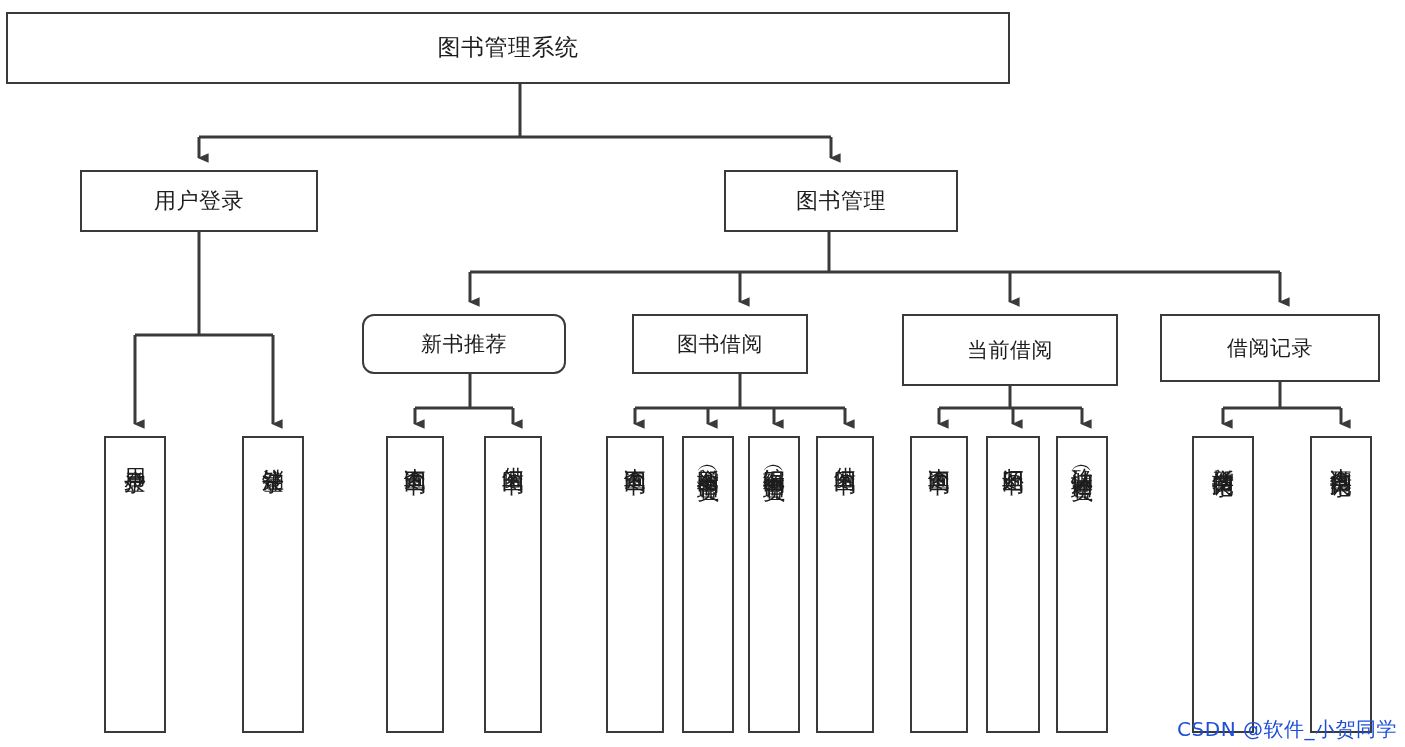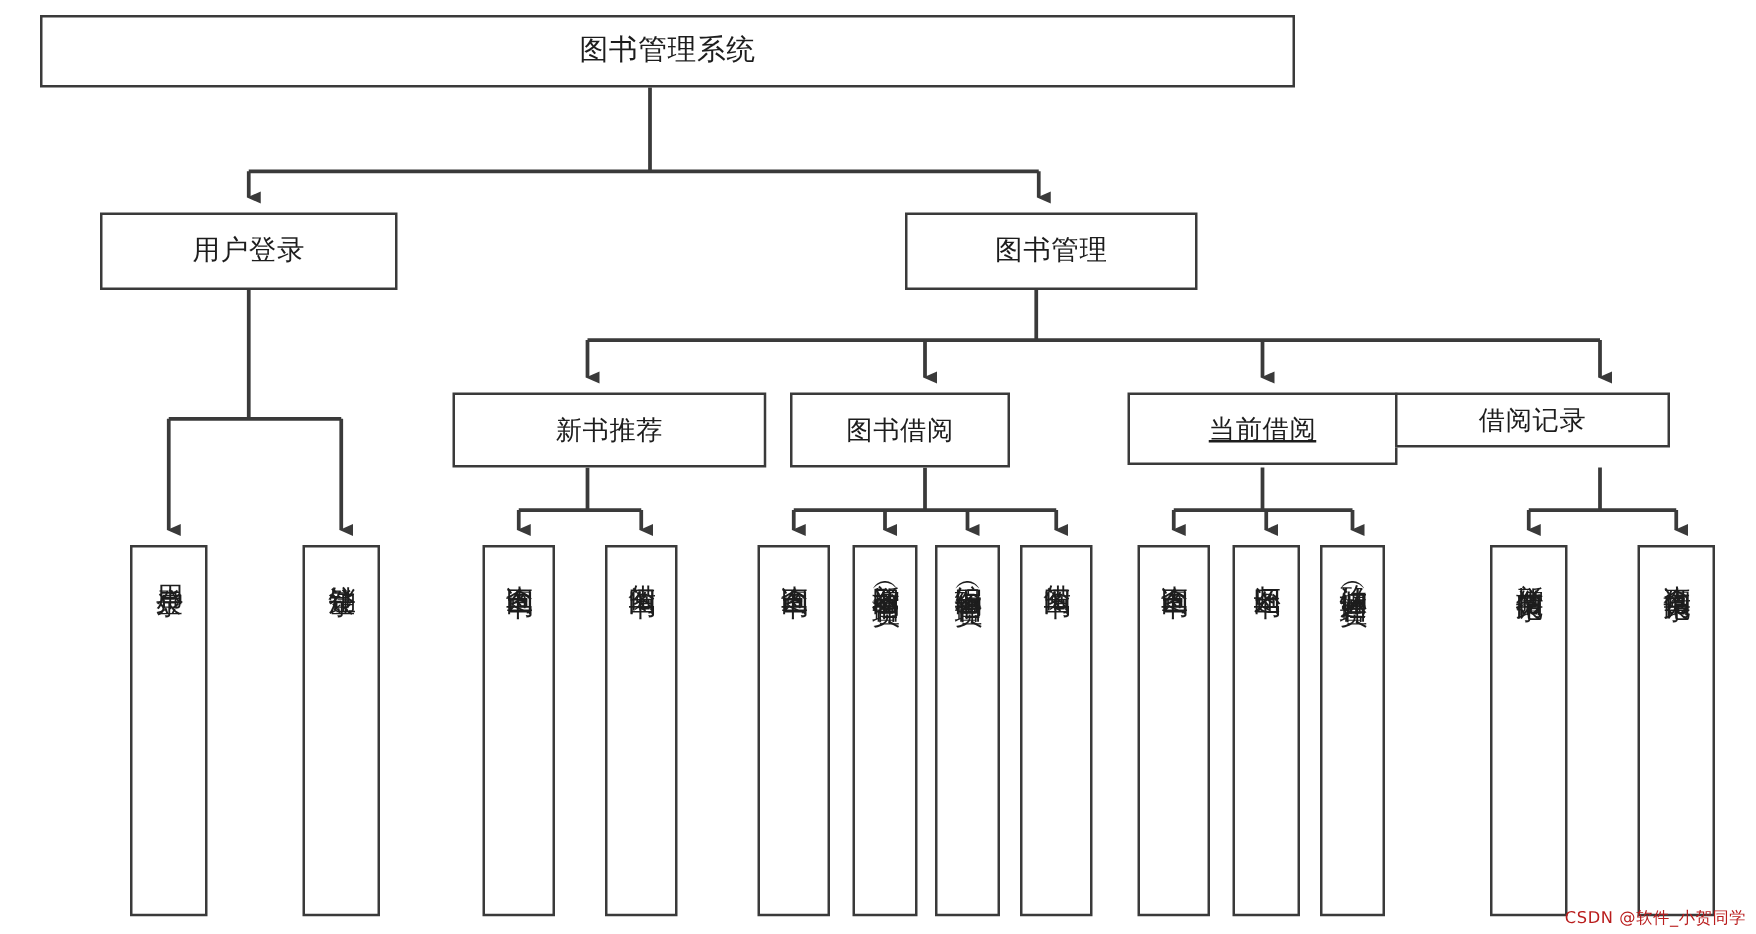--- a/index.html
+++ b/index.html
@@ -59,22 +59,22 @@
     line-height: 1.08;
     letter-spacing: 2px;
     white-space: normal;
     max-height: 270px;
   }
   .leaf.tall .node-label { max-height: 285px; }
   .watermark {
     position: absolute;
     right: 8px;
     bottom: 4px;
-    font-size: 13px;
-    color: #b91c1c;
+    font-size: 20px;
+    color: #1d4ed8;
     letter-spacing: 0.5px;
     white-space: nowrap;
     user-select: none;
   }
 </style>
 </head>
 <body>
 
 <div id="canvas">
 
@@ -121,41 +121,41 @@
       <path d="M1013,408 L1013,424" marker-end="url(#arr)"></path>
       <path d="M1082,408 L1082,424" marker-end="url(#arr)"></path>
 
       <path d="M1280,374 L1280,408"></path>
       <path d="M1223,408 L1341,408"></path>
       <path d="M1223,408 L1223,424" marker-end="url(#arr)"></path>
       <path d="M1341,408 L1341,424" marker-end="url(#arr)"></path>
     </g>
   </svg>
 
-  <div class="node tier-root" style="left:32px;top:12px;width:1004px;height:58px;">
+  <div class="node tier-root" style="left:6px;top:12px;width:1004px;height:72px;">
     <span class="node-label">图书管理系统</span>
   </div>
 
   <div class="node tier-2" style="left:80px;top:170px;width:238px;height:62px;">
     <span class="node-label">用户登录</span>
   </div>
   <div class="node tier-2" style="left:712px;top:170px;width:234px;height:62px;margin-left:12px;">
     <span class="node-label">图书管理</span>
   </div>
 
-  <div class="node tier-3" style="left:362px;top:314px;width:251px;height:60px;">
+  <div class="node tier-3" style="left:362px;top:314px;width:204px;height:60px;border-radius:12px;">
     <span class="node-label">新书推荐</span>
   </div>
   <div class="node tier-3" style="left:632px;top:314px;width:176px;height:60px;">
     <span class="node-label">图书借阅</span>
   </div>
-  <div class="node tier-3" style="left:902px;top:314px;width:216px;height:58px;text-decoration:underline;">
+  <div class="node tier-3" style="left:902px;top:314px;width:216px;height:72px;">
     <span class="node-label">当前借阅</span>
   </div>
-  <div class="node tier-3" style="left:1116px;top:314px;width:220px;height:44px;">
+  <div class="node tier-3" style="left:1160px;top:314px;width:220px;height:68px;">
     <span class="node-label">借阅记录</span>
   </div>
 
   <div class="node leaf" style="left:104px;top:436px;width:62px;height:297px;">
     <span class="node-label">用户登录</span>
   </div>
   <div class="node leaf" style="left:242px;top:436px;width:62px;height:297px;">
     <span class="node-label">注销登录</span>
   </div>
 

